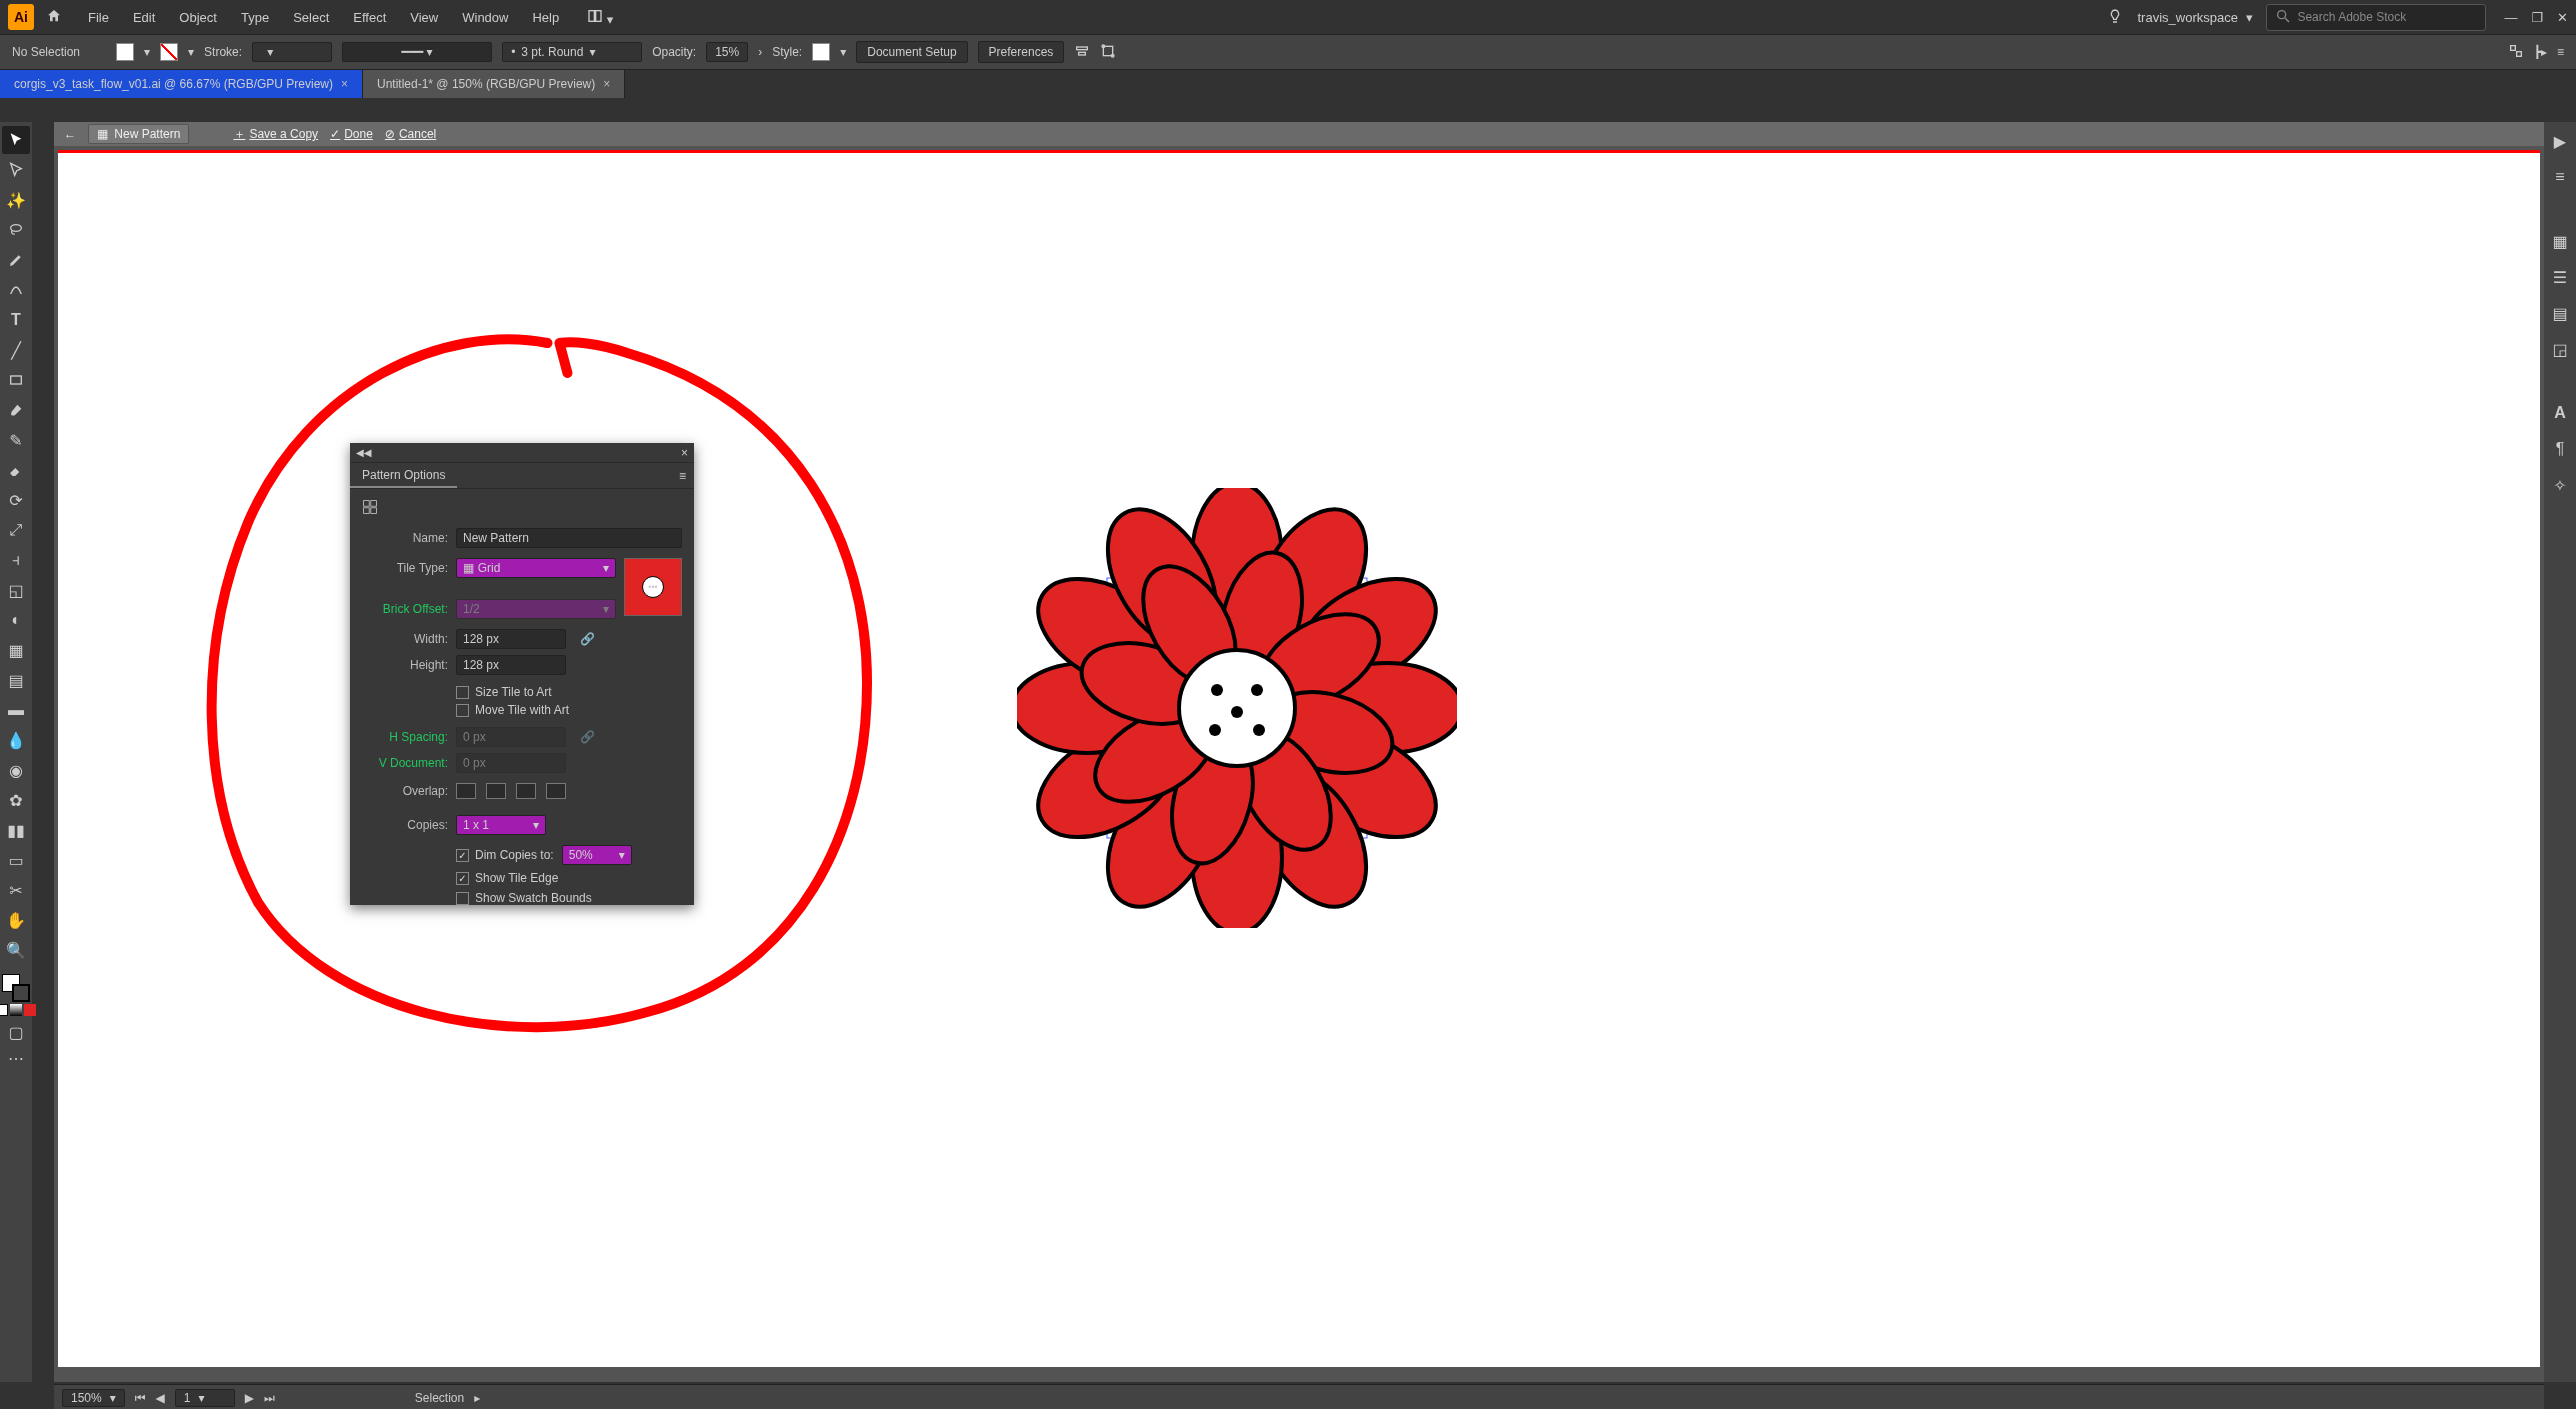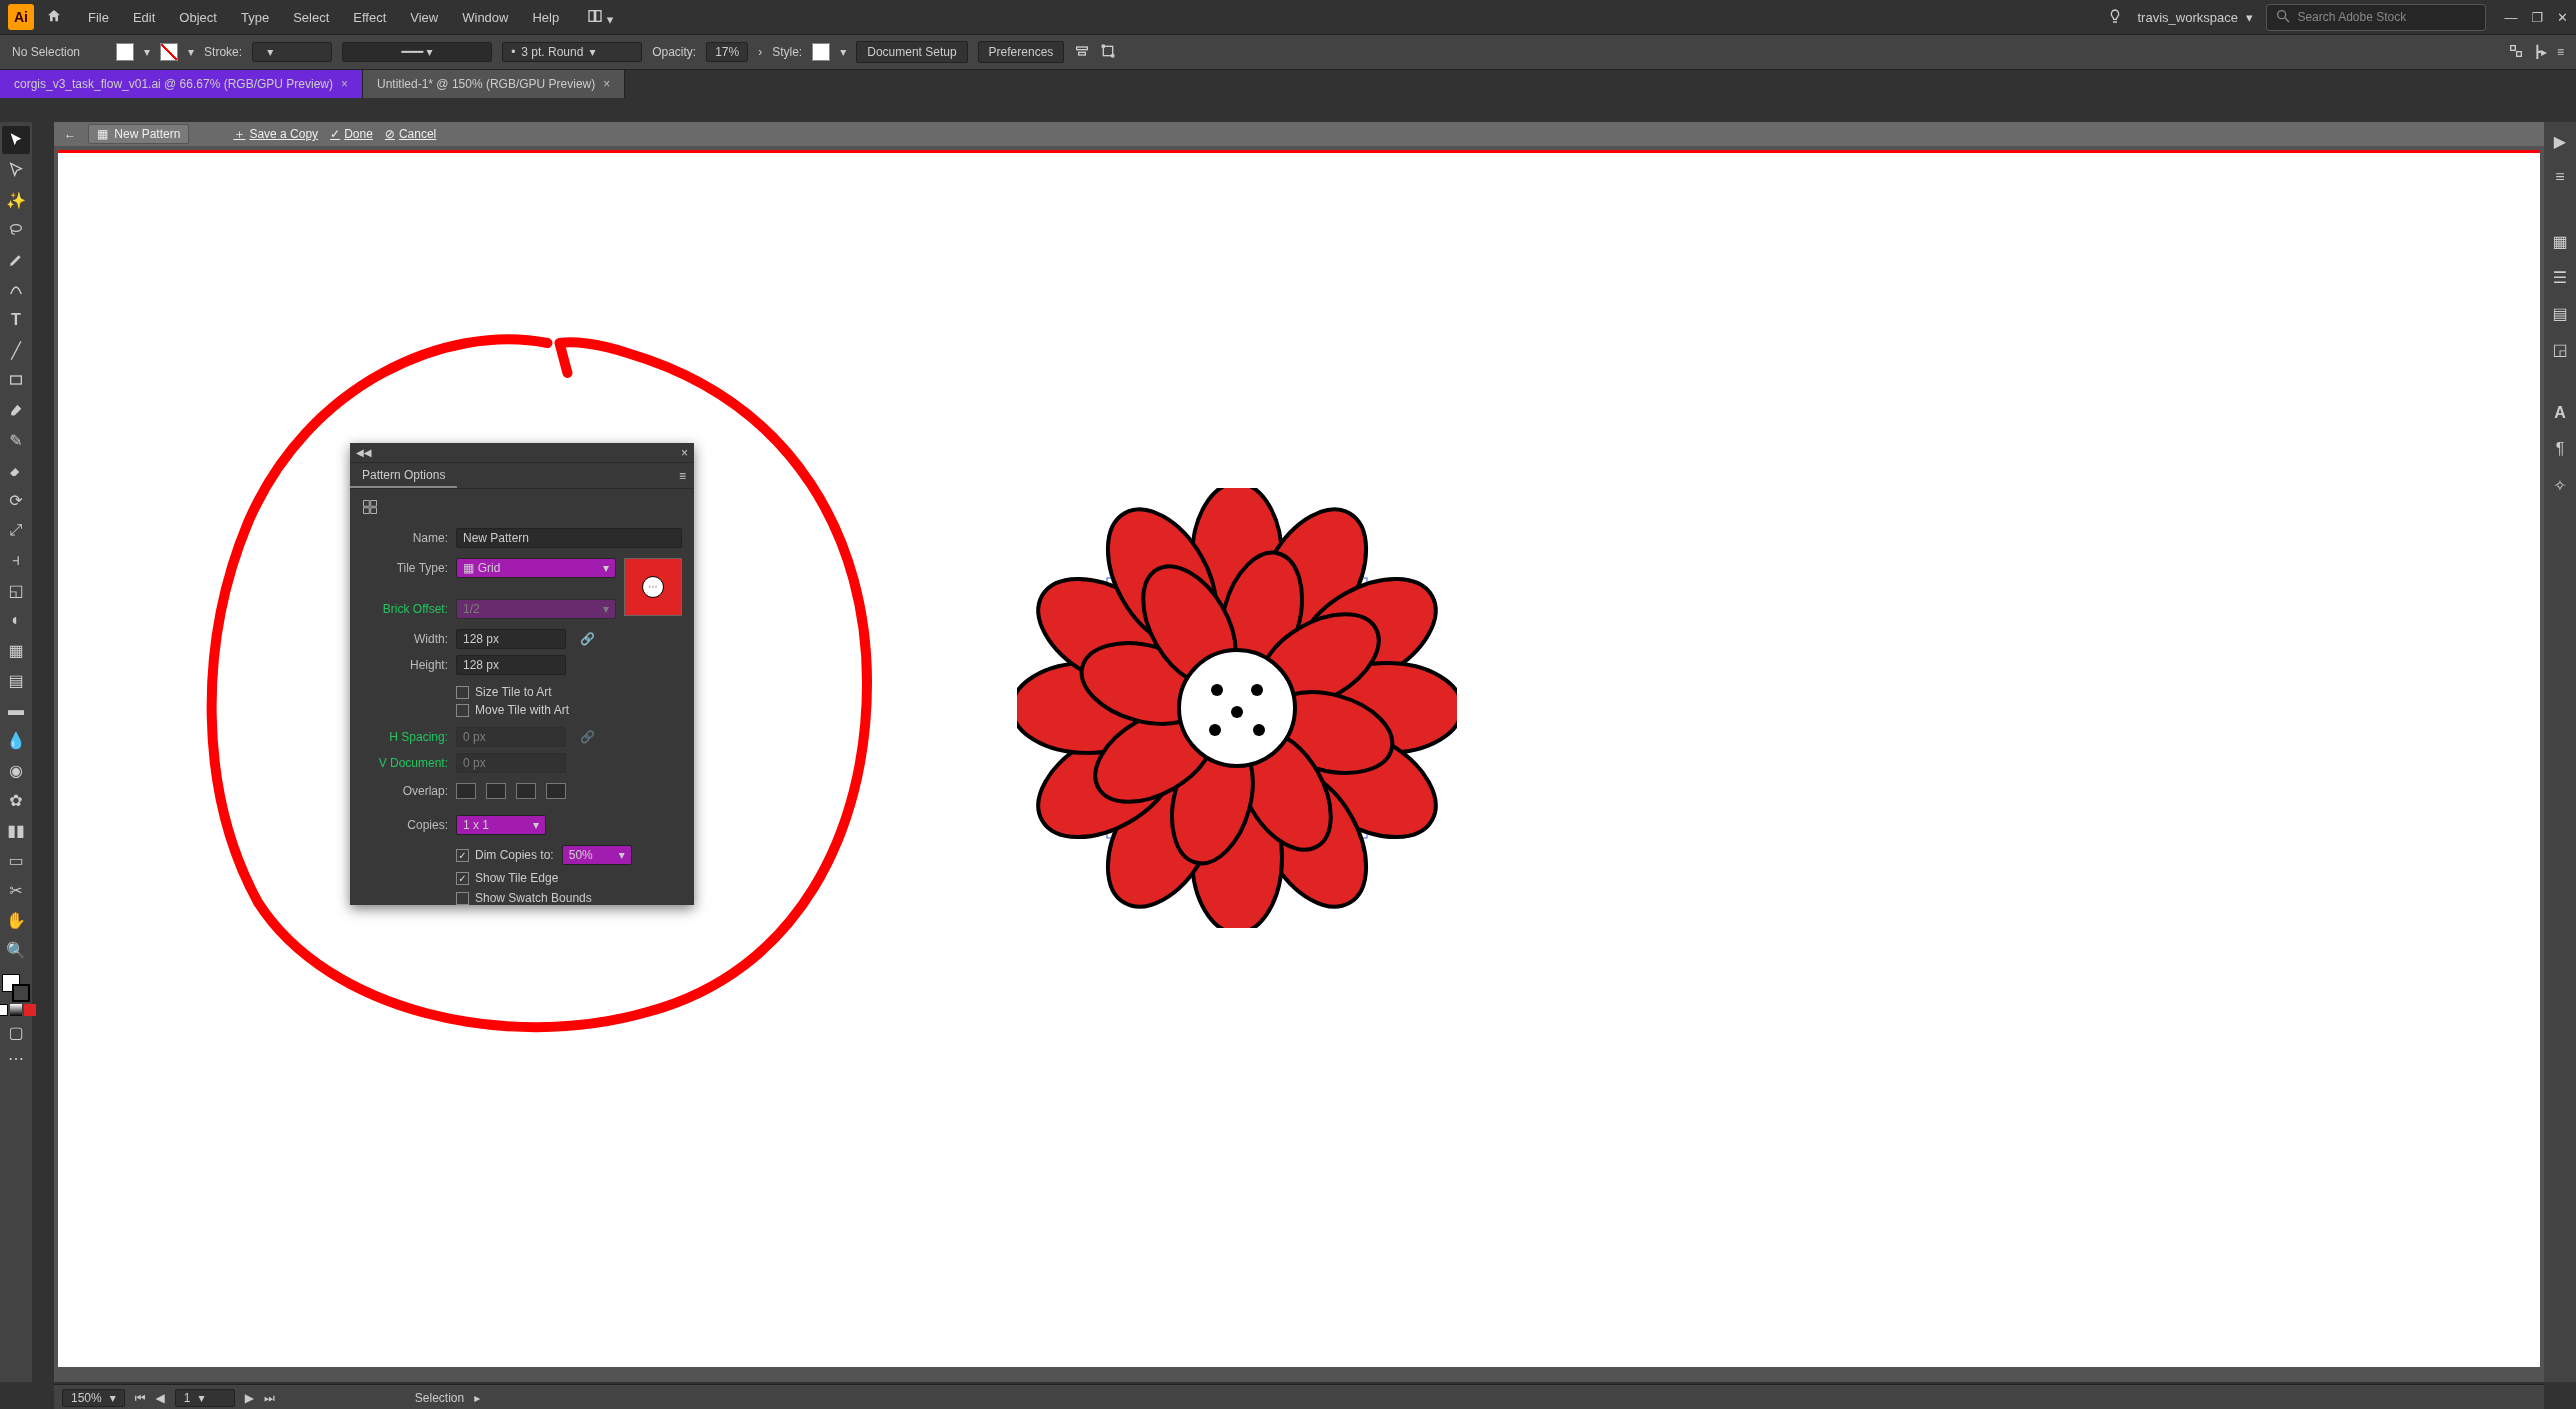--- a/index.html
+++ b/index.html
@@ -12,21 +12,21 @@
 .menubar .right-item { display: flex; align-items: center; gap: 8px; padding: 0 10px; }
 .menubar .search-box { display: flex; align-items: center; background: #262626; border:1px solid #555; border-radius:3px; padding: 3px 8px; color: #888; font-size: 12px; gap:6px; width:220px; }
 .menubar .window-controls { display: flex; gap: 14px; margin-left: 14px; color:#ccc; }
 .optionsbar { height: 36px; background: #434343; border-top: 1px solid #222; border-bottom: 1px solid #222; display: flex; align-items: center; padding: 7px 12px; gap: 10px; color: #ccc; font-size: 12px; }
 .optionsbar .swatch { width: 18px; height: 18px; border: 1px solid #888; }
 .optionsbar .label { color: #ccc; }
 .optionsbar .dd { background: #333; border: 1px solid #222; border-radius: 2px; padding: 2px 8px; display:flex; align-items:center; gap:6px; }
 .optionsbar .btn { background: #333; border: 1px solid #222; border-radius: 2px; padding: 3px 10px; }
 .optionsbar .spacer { flex: 1; }
 .tabsbar { height: 28px; background: #323232; display: flex; align-items: stretch; color: #ccc; font-size: 12px; }
-.tabsbar .tab { display:flex; align-items:center; padding: 0 14px; gap:8px; border-right:1px solid #222; background:#6d28d9; }
+.tabsbar .tab { display:flex; align-items:center; padding: 0 14px; gap:8px; border-right:1px solid #222; background:#1d4ed8; }
 .tabsbar .tab.active { background:#535353; }
 .tabsbar .tab .close { color:#bbb; }
 .editbar { height: 24px; background: #6a6a6a; display:flex; align-items:center; padding:0 10px; gap:12px; color:#eee; font-size:12px; }
 .editbar .chip { display:flex; align-items:center; gap:6px; padding:2px 8px; background:#7a7a7a; border:1px solid #555; border-radius:2px; }
 .editbar .link { text-decoration: underline; cursor:pointer; display:flex; align-items:center; gap:4px; }
 .workarea { position:absolute; left:54px; top:122px; right:32px; bottom:28px; background:#535353; }
 .canvas { position:absolute; left:0; top:28px; right:0; bottom:0; background:#535353; }
 .artboard { position:absolute; left:4px; top:0; right:4px; height:1217px; background:#fff; border-top:3px solid #ff0000; }
 .tools-left { position:absolute; left:0; top:122px; width:32px; bottom:28px; background:#434343; display:flex; flex-direction:column; align-items:center; padding-top:4px; gap:2px; }
 .tools-left .tool { width:28px; height:28px; display:flex; align-items:center; justify-content:center; color:#ccc; border-radius:2px; }
@@ -118,21 +118,21 @@
   <span class="swatch" style="background:#fff;"></span>
     <span>▾</span>
   <span class="swatch" style="background:linear-gradient(45deg,#fff 45%,red 45%,red 55%,#fff 55%);"></span>
     <span>▾</span>
   <span class="label">Stroke:</span>
   <span class="dd" style="width:80px;"><span></span>▾</span>
   <span class="dd" style="width:150px; justify-content:center; background:#2b2b2b;">━━━ ▾</span>
   <span class="dd" style="width:140px;">• <span>3 pt. Round</span> ▾</span>
   <span class="label">Opacity:</span>
   <span class="dd">
-      <span>17%</span>
+      <span>15%</span>
     </span>
   <span>›</span>
   <span class="label">Style:</span>
   <span class="swatch" style="background:#fff;"></span>
     <span>▾</span>
   <span class="btn">Document Setup</span>
   <span class="btn">Preferences</span>
   <span><svg class="icon" viewBox="0 0 24 24" stroke="#ccc" fill="none" stroke-width="2">
         <rect x="4" y="6" width="16" height="4"></rect>
         <rect x="7" y="14" width="10" height="4"></rect>

